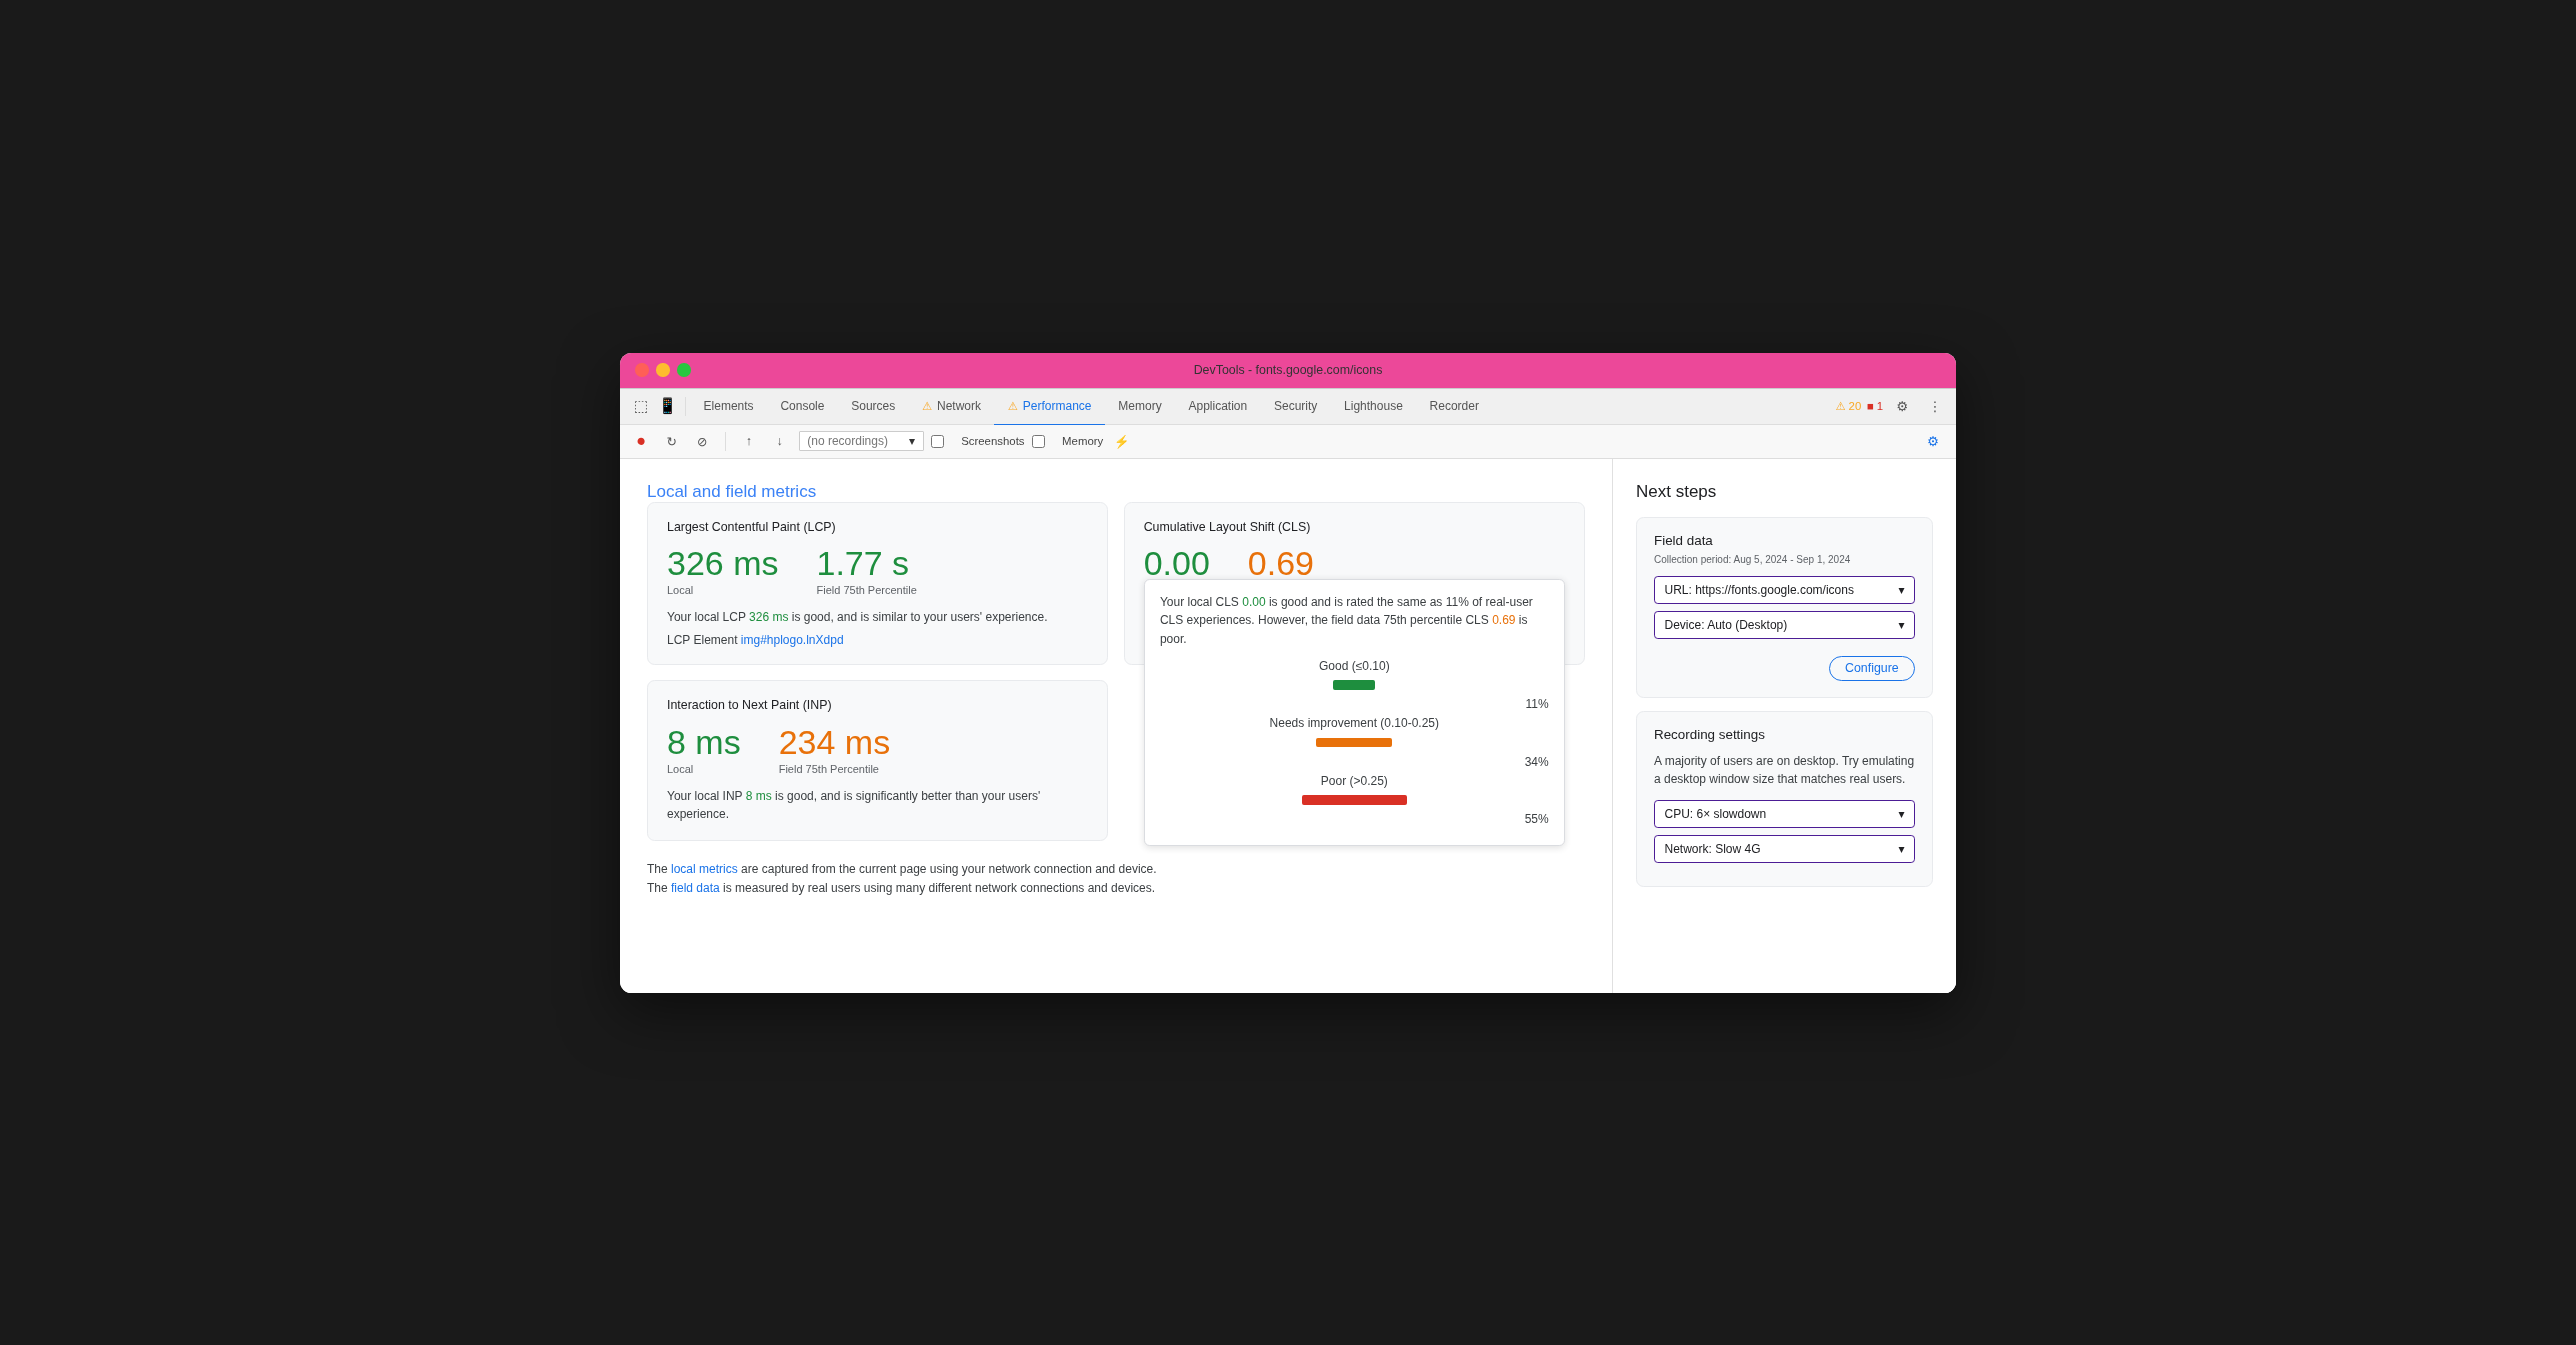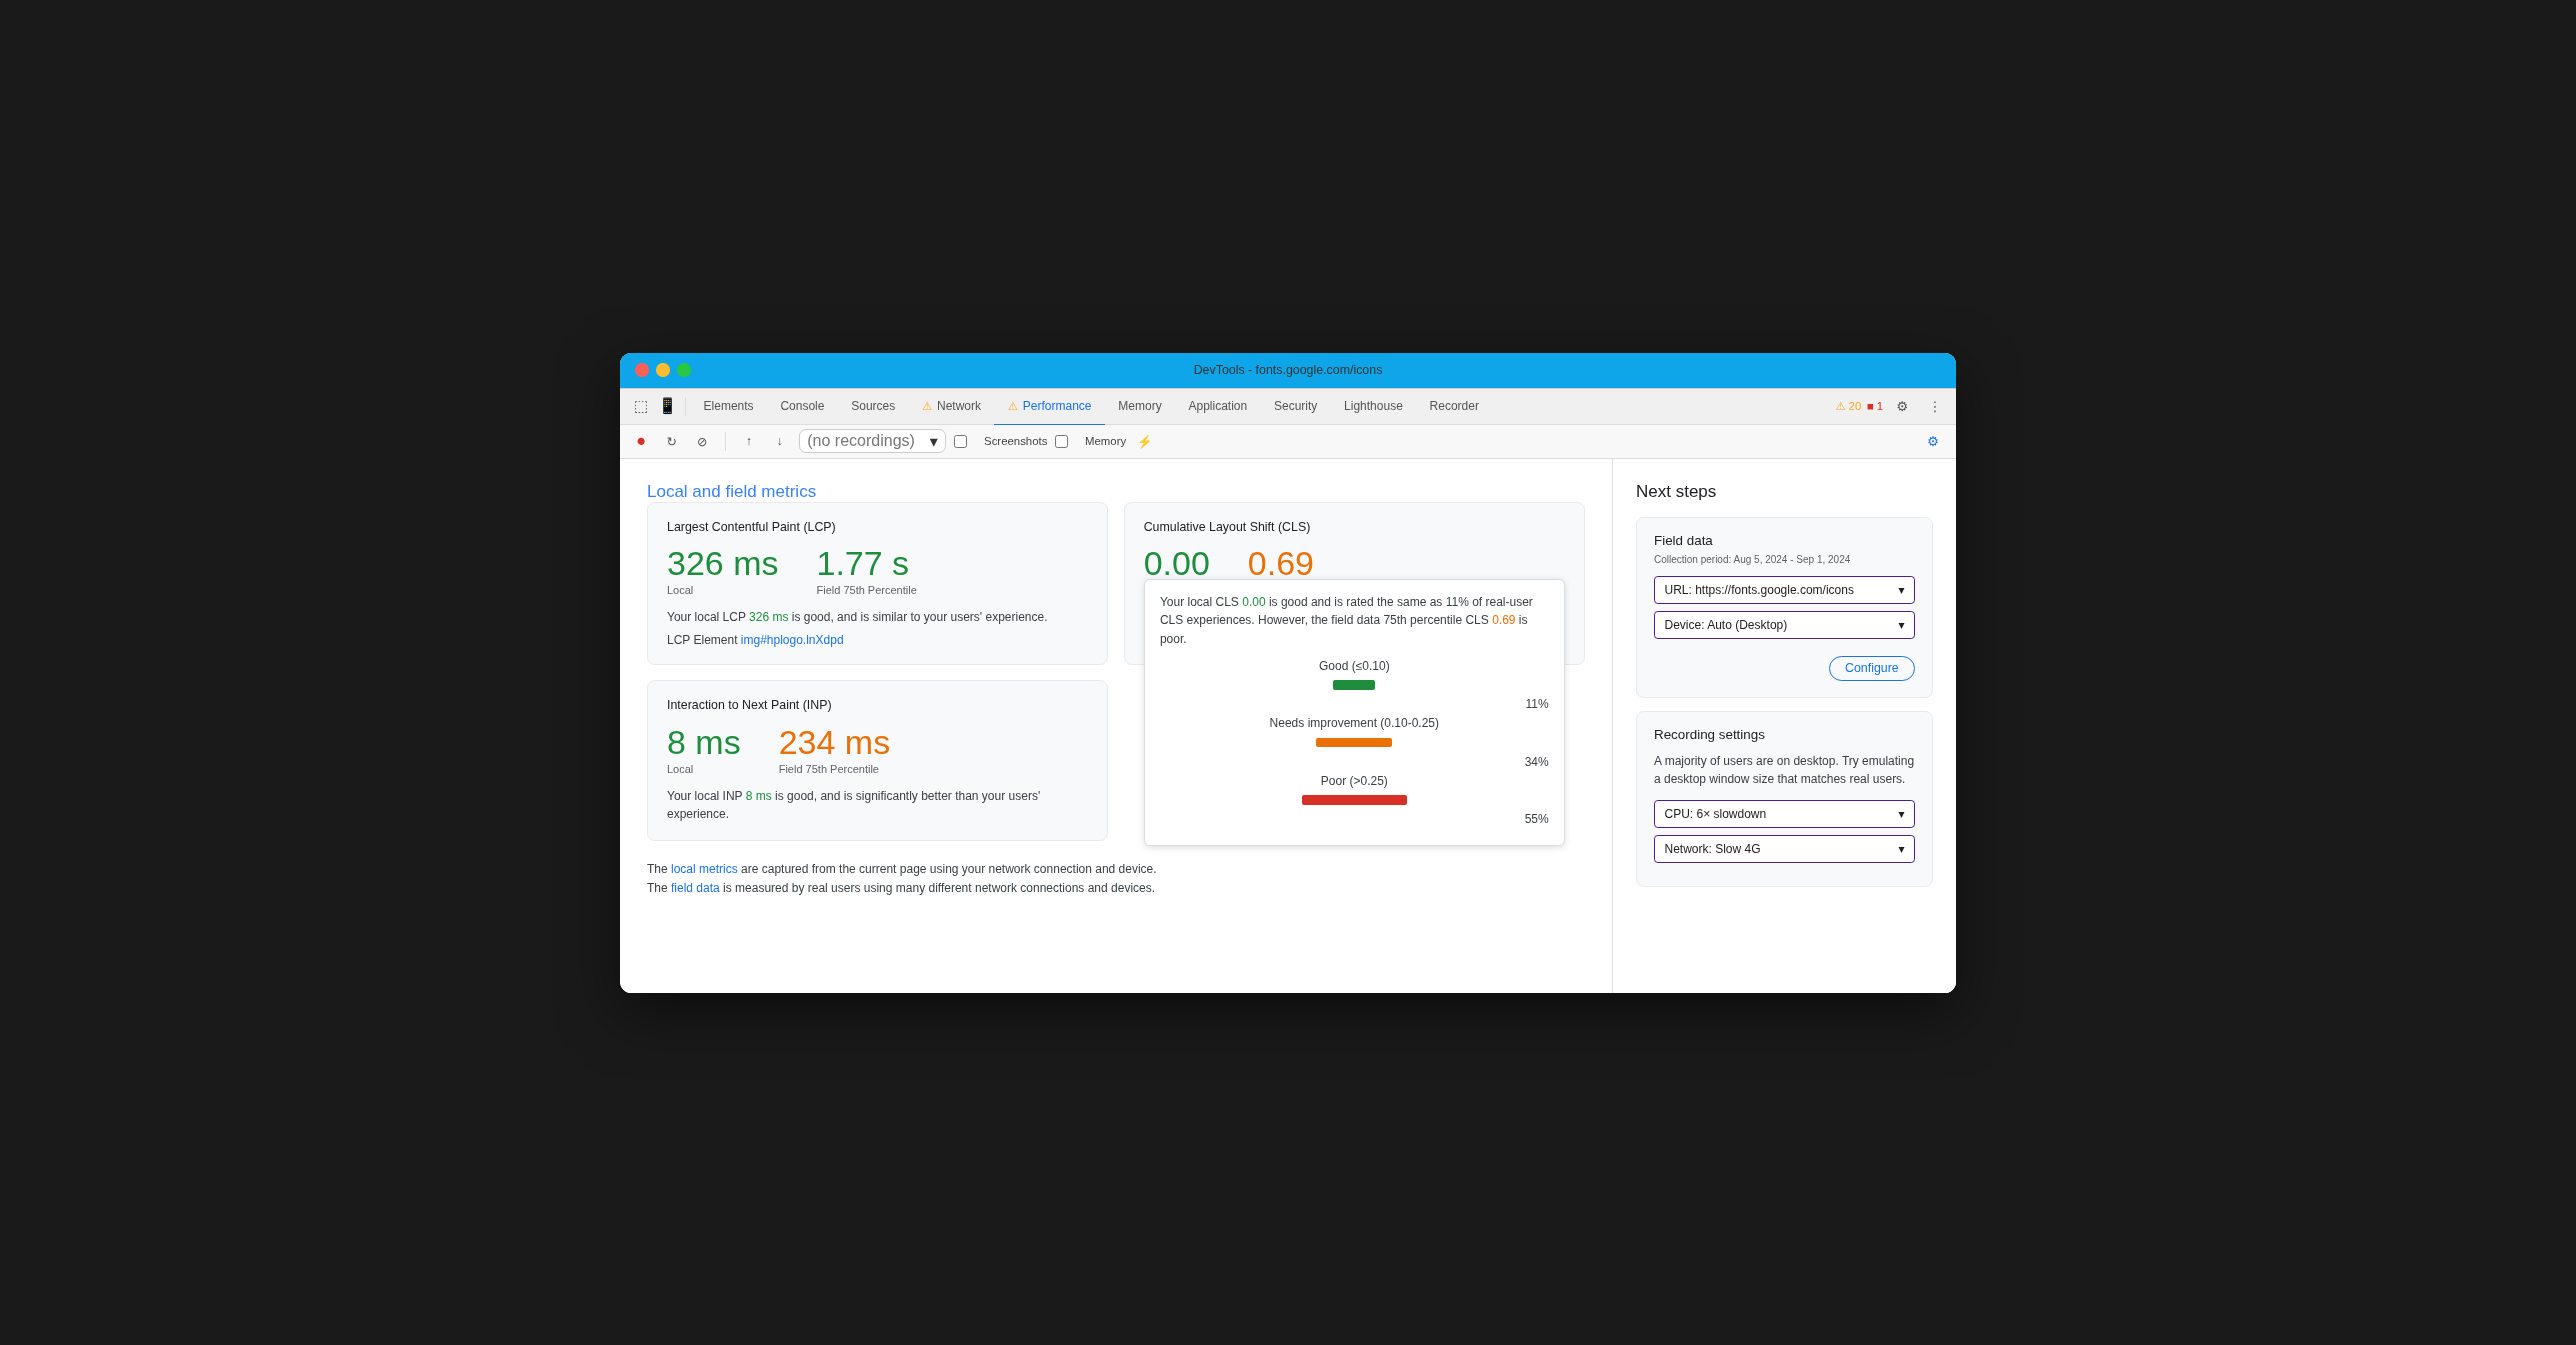--- a/index.html
+++ b/index.html
@@ -12,21 +12,21 @@
       font-family: -apple-system, BlinkMacSystemFont, 'Segoe UI', sans-serif;
     }
     .window {
       width: 1336px;
       background: #f0f0f0;
       border-radius: 11.4px;
       overflow: hidden;
       box-shadow: 0 19px 57px rgba(0,0,0,0.5);
     }
     .titlebar {
-      background: #0ea5e9;
+      background: #ec4899;
       height: 36px;
       display: flex;
       align-items: center;
       padding: 0 15.3px;
       border-bottom: 1px solid #ccc;
       position: relative;
     }
     .traffic-lights {
       display: flex;
       gap: 7.6px;
@@ -129,27 +129,27 @@
       align-items: center;
       justify-content: center;
       border-radius: 2.9px;
       color: #555;
       font-size: 12.4px;
     }
     .subtoolbar-select {
       display: flex;
       align-items: center;
       border: 1px solid #ccc;
-      border-radius: 7px;
+      border-radius: 1px;
       padding: 1.9px 7.6px;
-      font-size: 16px;
+      font-size: 12px;
       color: #333;
       background: white;
       cursor: pointer;
-      gap: 15px;
+      gap: 21px;
     }
     .checkbox-group {
       display: flex;
       gap: 17px;
       font-size: 11.4px;
       color: #444;
     }
     .checkbox-group input { cursor: pointer; }
     .divider-v {
       width: 1px;

